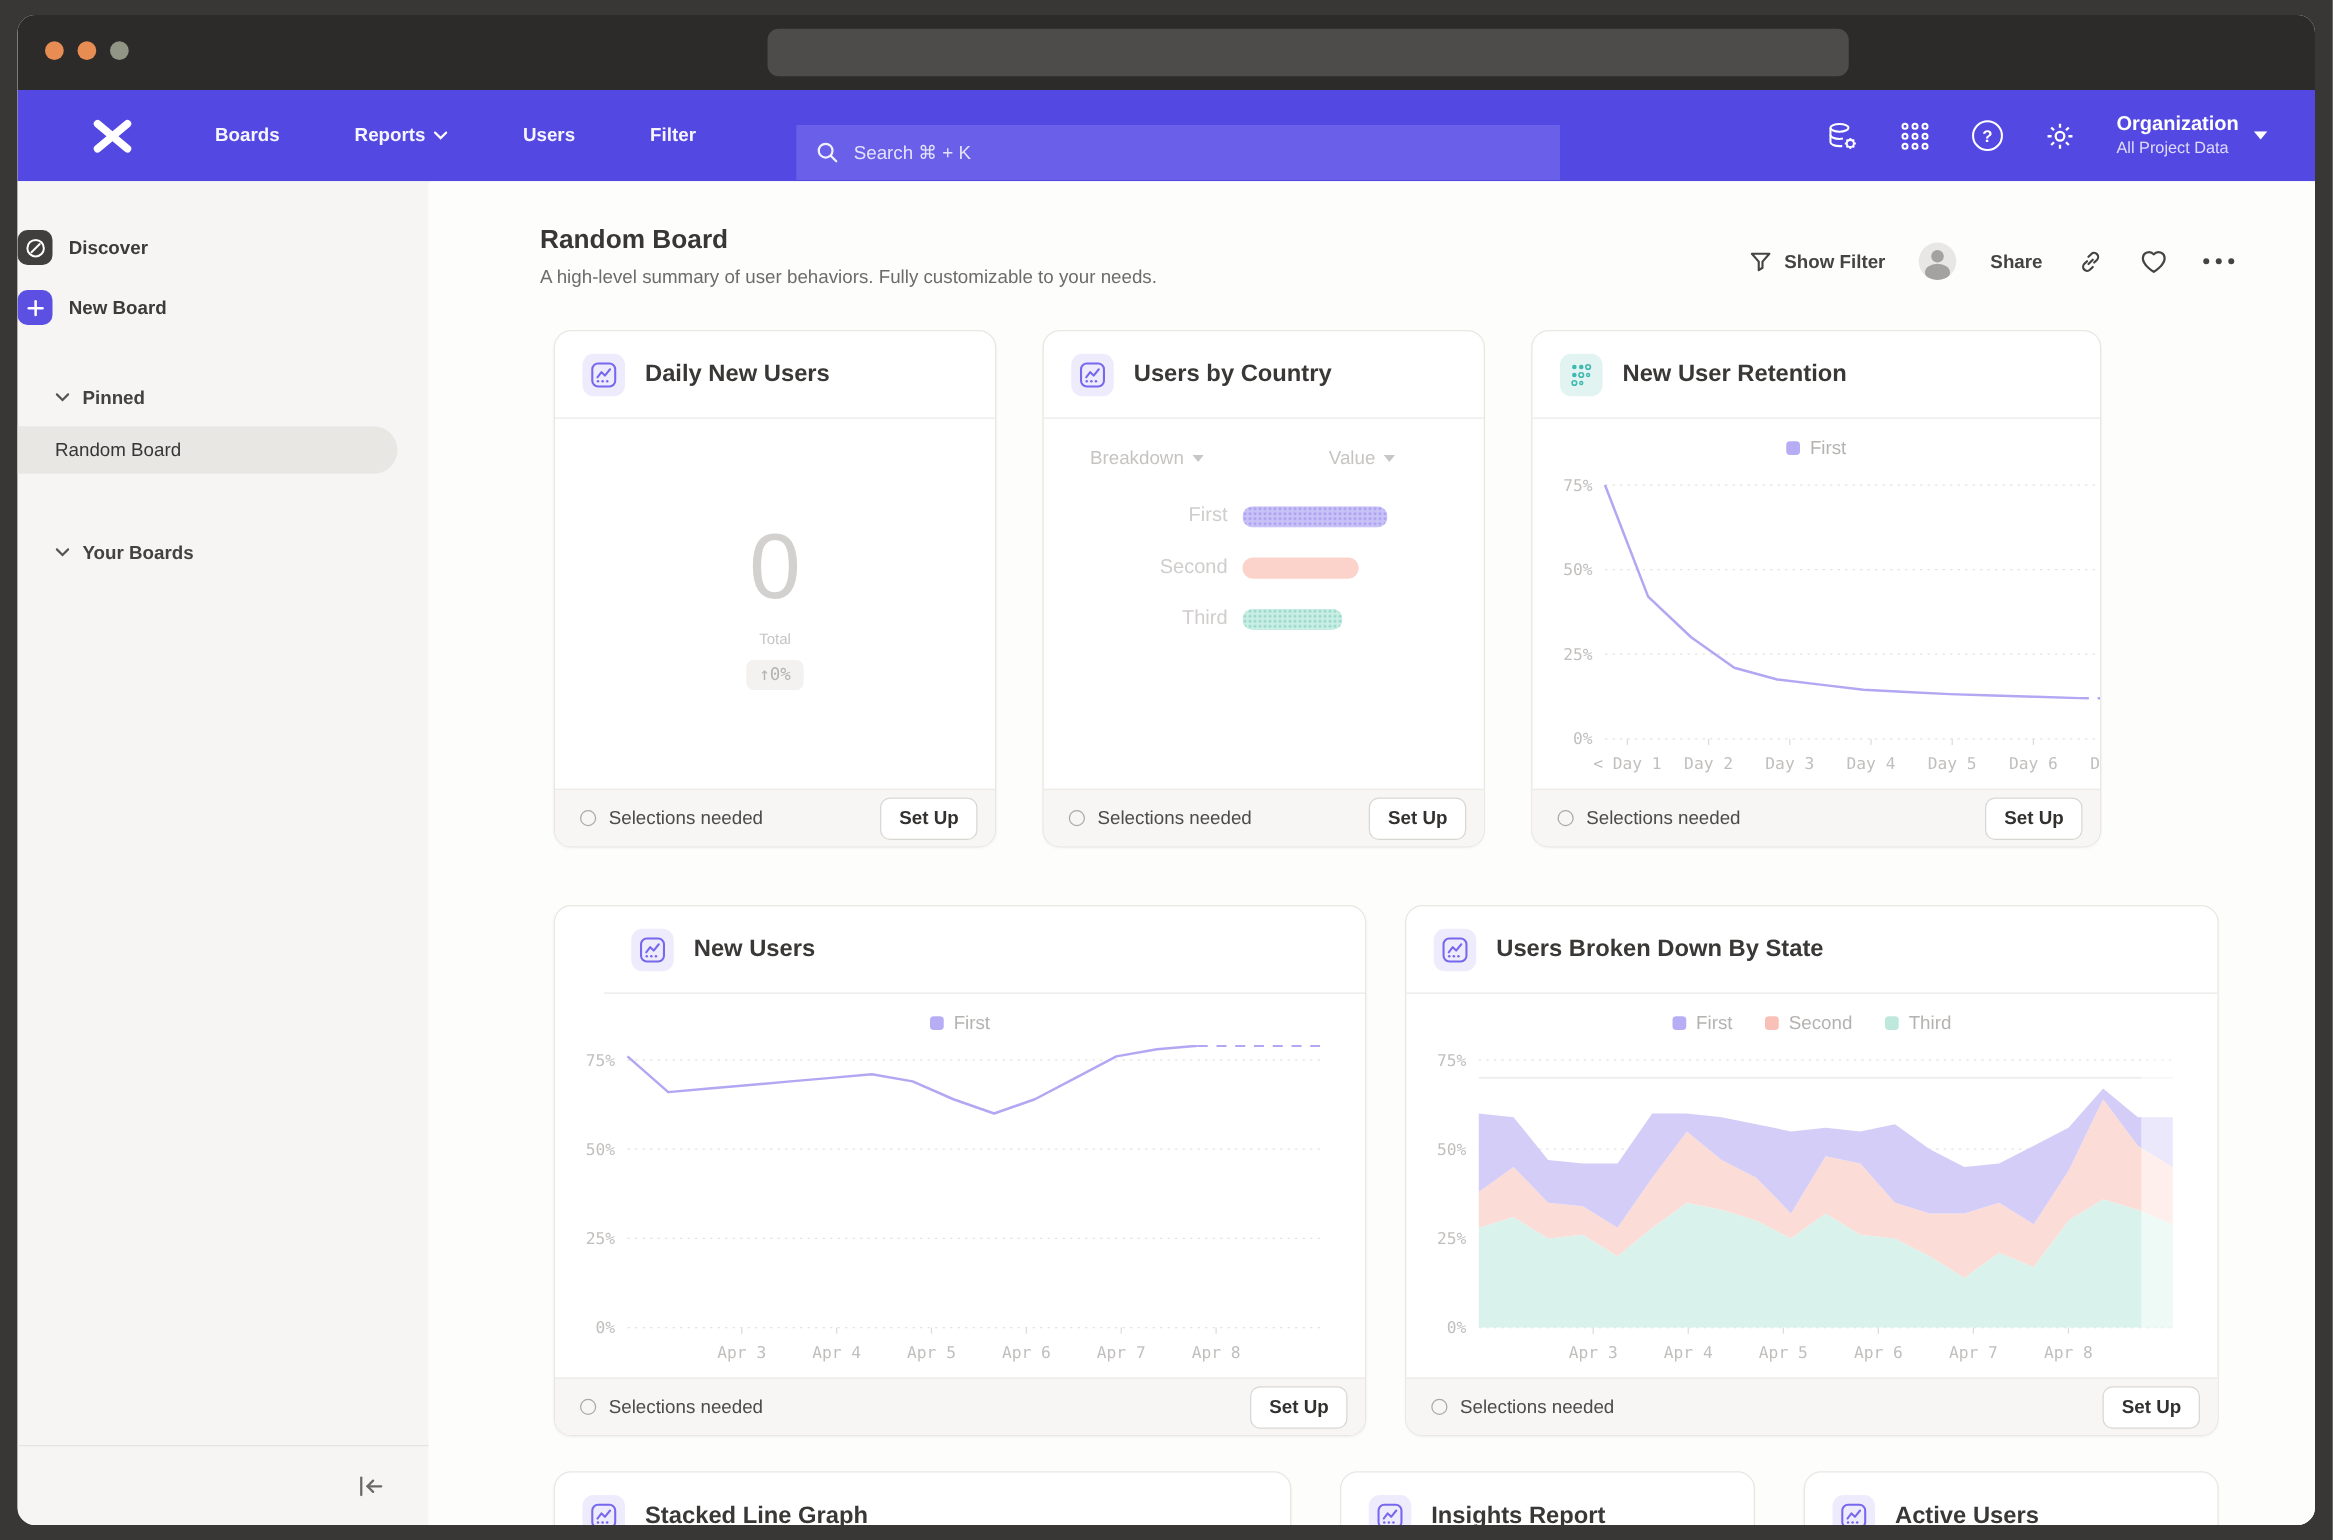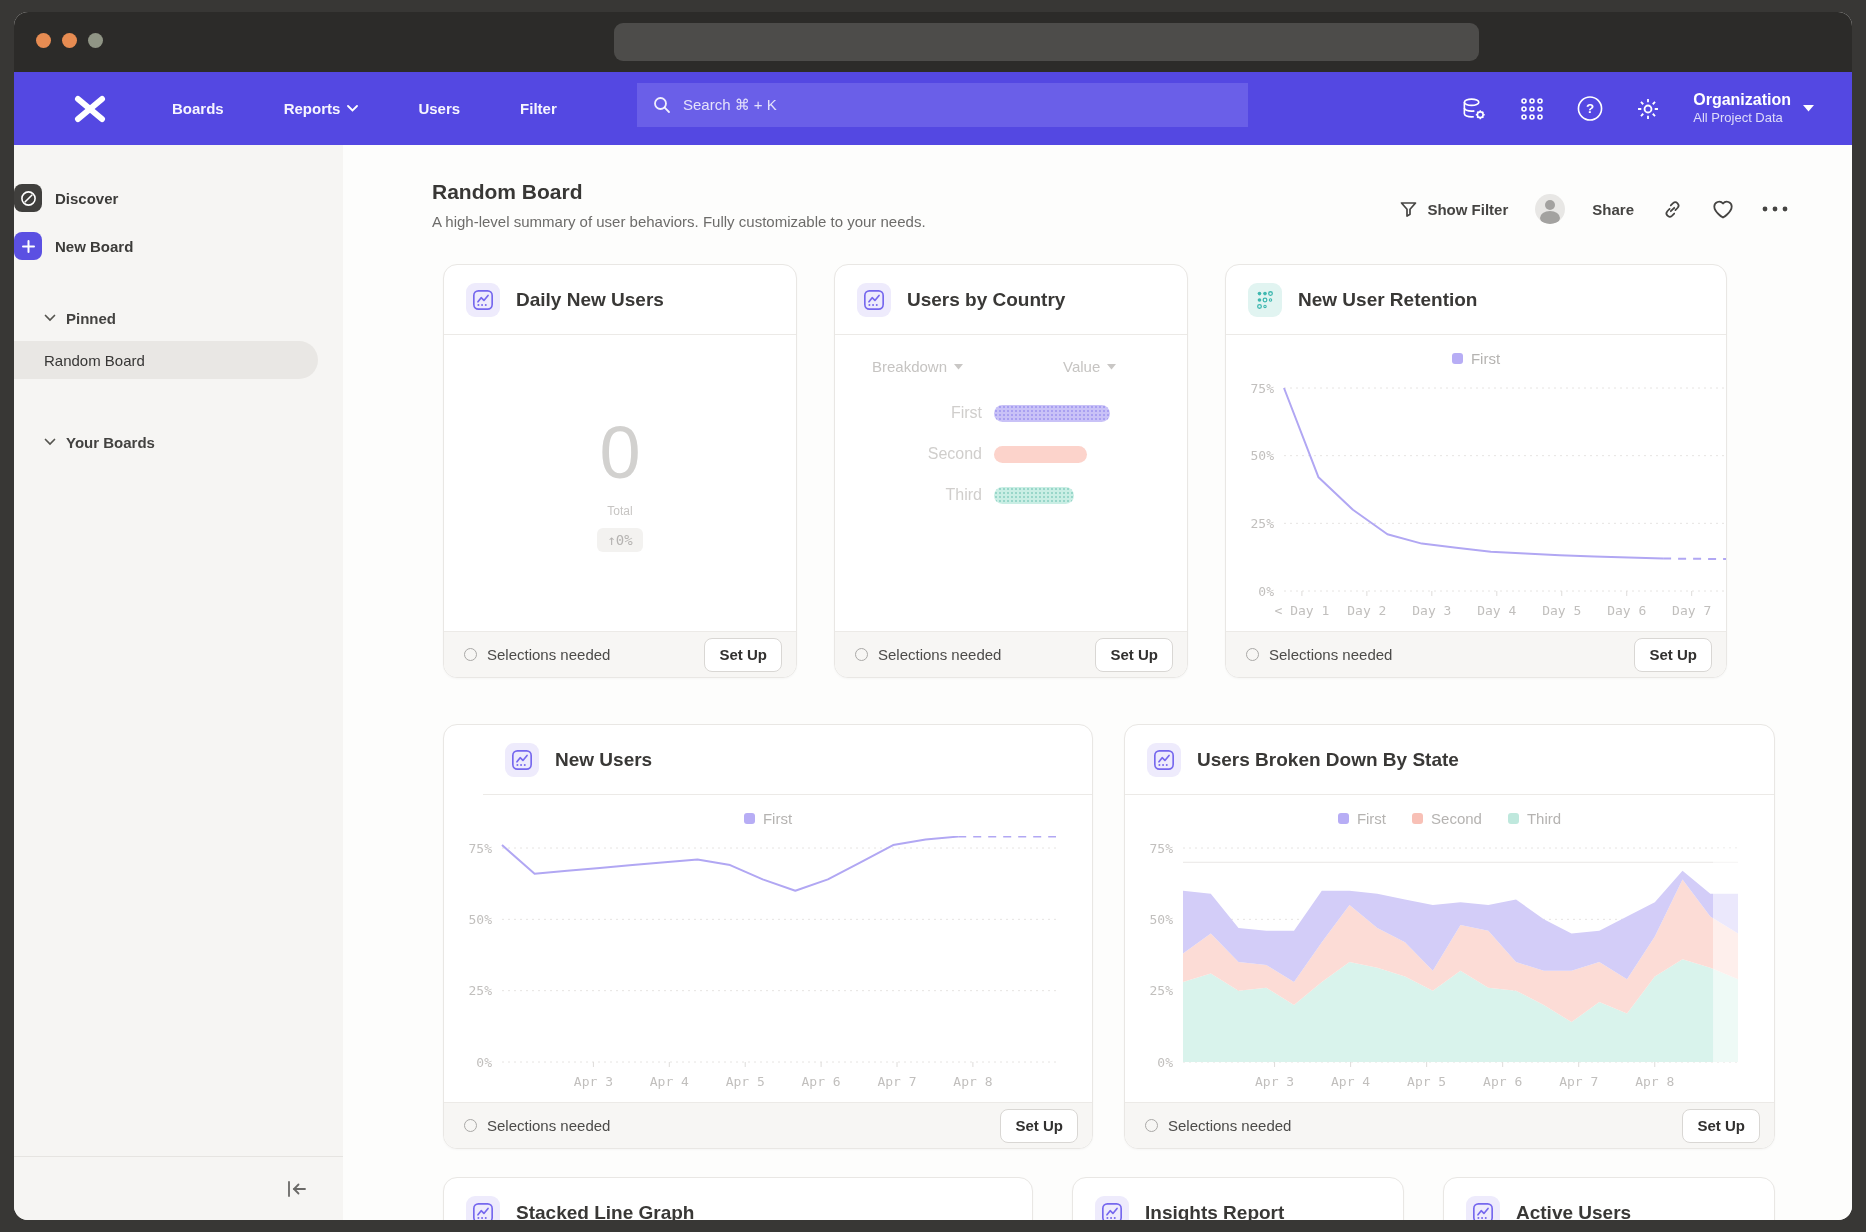--- a/index.html
+++ b/index.html
@@ -15,21 +15,21 @@
   .chrome{height:60px;background:#2c2b29;flex:none;position:relative;}
   .lights{position:absolute;left:22px;top:21px;display:flex;gap:11px;}
   .light{width:15px;height:15px;border-radius:50%;}
   .urlbar{position:absolute;left:600px;top:11px;width:865px;height:38px;border-radius:9px;background:#4d4c4a;}
 
   
   .nav{height:73px;background:#5448e2;flex:none;display:flex;align-items:center;position:relative;color:#fff;}
   .nav-left{display:flex;align-items:center;margin-left:58px;gap:60px;}
   .nav-item{font-size:15px;font-weight:600;color:rgba(255,255,255,.95);display:flex;align-items:center;gap:7px;cursor:default;}
   .logo{width:36px;height:30px;margin-right:4px;}
-  .searchbar{position:absolute;left:623px;top:11px;width:611px;height:44px;border-radius:0;
+  .searchbar{position:absolute;left:623px;top:28px;width:611px;height:44px;border-radius:0;
     background:#6a5fe8;display:flex;align-items:center;padding:0 16px;gap:12px;}
   .searchbar .ph{font-size:15px;color:rgba(255,255,255,.82);}
   .nav-right{position:absolute;right:38px;top:0;height:73px;display:flex;align-items:center;gap:32px;}
   .nav-ic{width:26px;height:26px;display:flex;align-items:center;justify-content:center;}
   .org{display:flex;align-items:center;gap:12px;}
   .org-name{font-size:16px;font-weight:700;line-height:1.25;}
   .org-proj{font-size:13px;color:rgba(255,255,255,.8);line-height:1.25;}
 
   
   .content{flex:1;display:flex;min-height:0;}
@@ -70,21 +70,21 @@
     display:flex;align-items:center;padding:0 6px 0 20px;}
   .foot-circ{width:13px;height:13px;border:1.6px solid #aaa9a7;border-radius:50%;margin-right:10px;flex:none;}
   .foot-txt{font-size:15px;color:#4c4b49;}
   .setup{margin-left:auto;margin-right:8px;height:34px;padding:0 14px;border:1px solid #d9d7d4;border-radius:8px;
     background:#fff;font-size:15px;font-weight:700;color:#323130;display:flex;align-items:center;cursor:default;}
   .card-body{position:absolute;left:0;right:0;top:71px;bottom:46px;}
 
   
   .c-dnu{width:354px;height:414px;}
   .c-cty{width:354px;height:414px;}
-  .c-ret{width:502px;height:414px;}
+  .c-ret{width:456px;height:414px;}
   .c-nu{width:650px;height:425px;padding-left:39px;}
   .c-st{width:651px;height:425px;}
   .c-b1{width:590px;height:220px;}
   .c-b2{width:332px;height:220px;}
   .c-b3{width:332px;height:220px;}
 
   .dnu-body{display:flex;flex-direction:column;align-items:center;justify-content:center;}
   .big0{font-size:74px;font-weight:500;color:#d2d1cf;line-height:1;}
   .big0-lab{font-size:12px;color:#c7c5c3;margin-top:14px;}
   .badge{margin-top:10px;background:#f3f2f0;border-radius:6px;padding:4px 10px;

